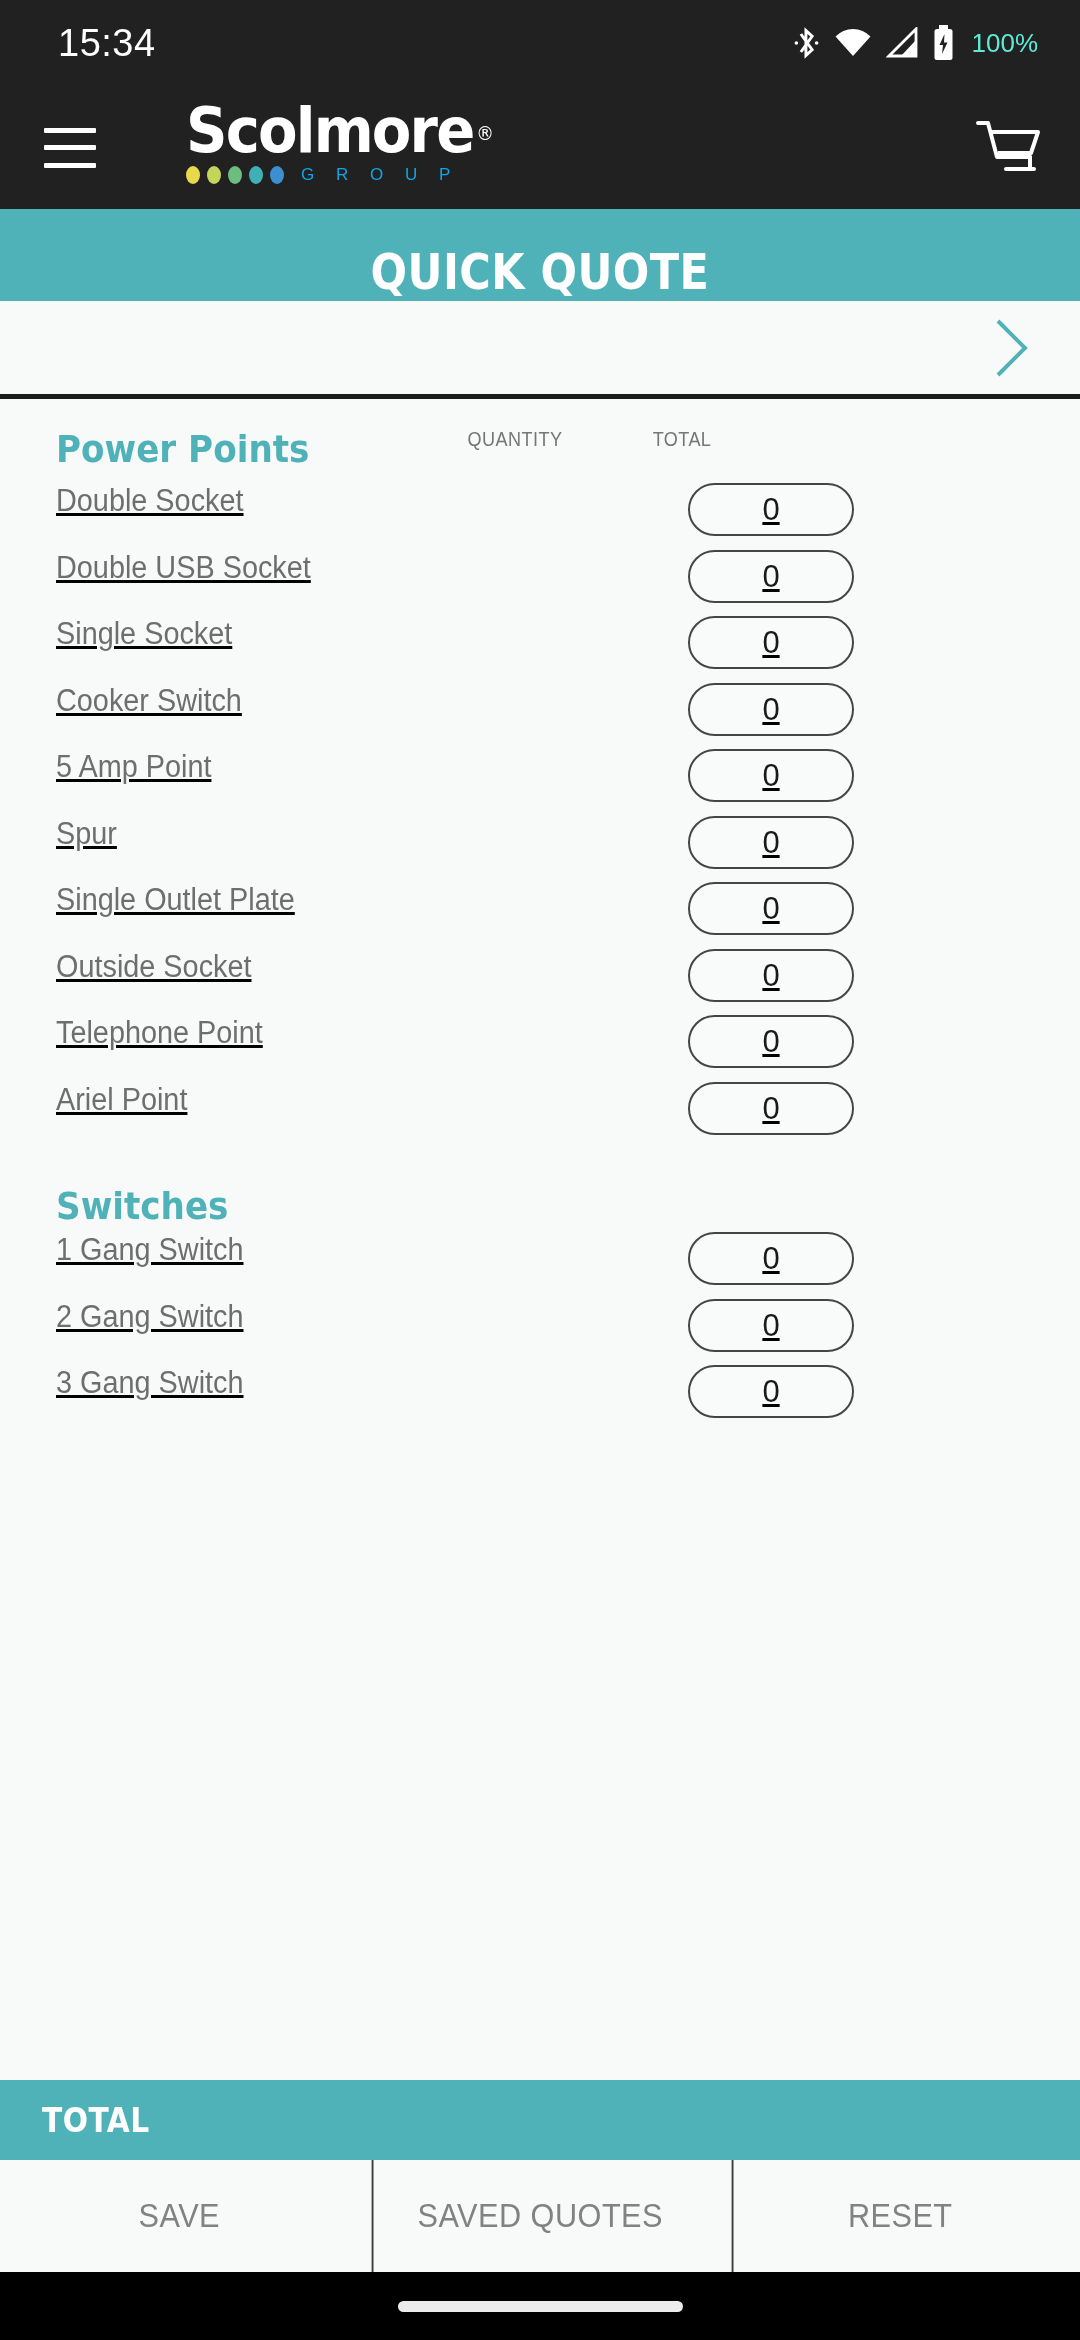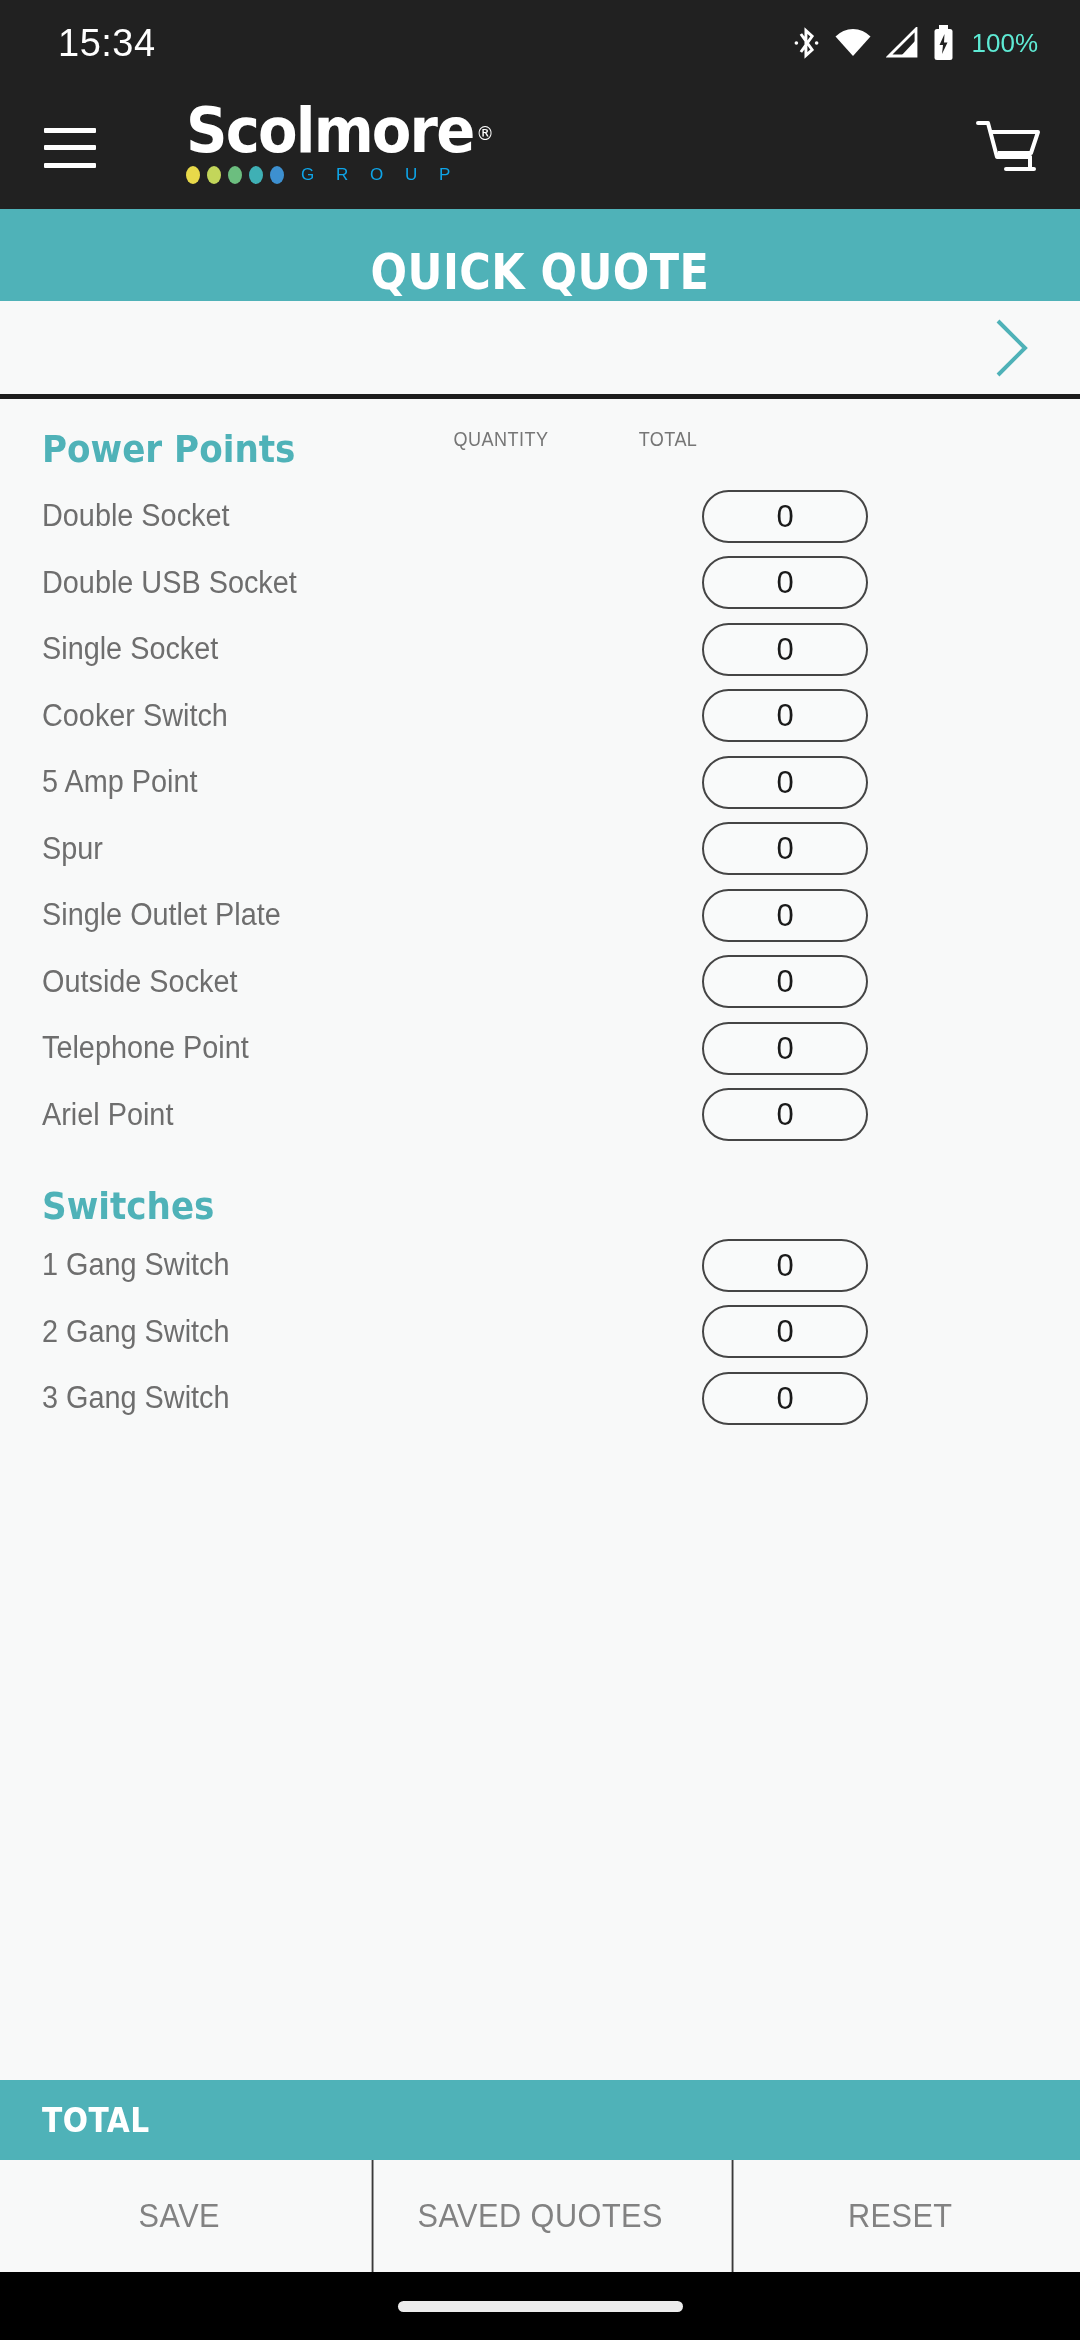--- a/index.html
+++ b/index.html
@@ -180,21 +180,21 @@
     width: 40px;
     height: 62px;
     cursor: pointer;
   }
 
   
   .content {
     flex: 1 1 auto;
     background: #f8f9f9;
     overflow: hidden;
-    padding: 0 42px;
+    padding: 0 56px;
     position: relative;
   }
 
   .section-head {
     display: flex;
     align-items: baseline;
     height: 84px;
     padding-top: 28px;
   }
   .section-title {
@@ -212,22 +212,22 @@
     letter-spacing: 0.5px;
     text-align: center;
     position: absolute;
     transform: scaleX(0.86);
   }
   .col-qty { left: 374px; width: 170px; }
   .col-tot { left: 541px; width: 170px; }
 
   .row {
     display: flex;
-    align-items: center;
     height: 66.5px;
+    text-decoration: underline;
   }
   .row-label {
     color: #6e6e6e;
     font-size: 31px;
     flex: 1 1 auto;
     transform: scaleX(0.93);
     transform-origin: left center;
     white-space: nowrap;
   }
   .qty-pill {

